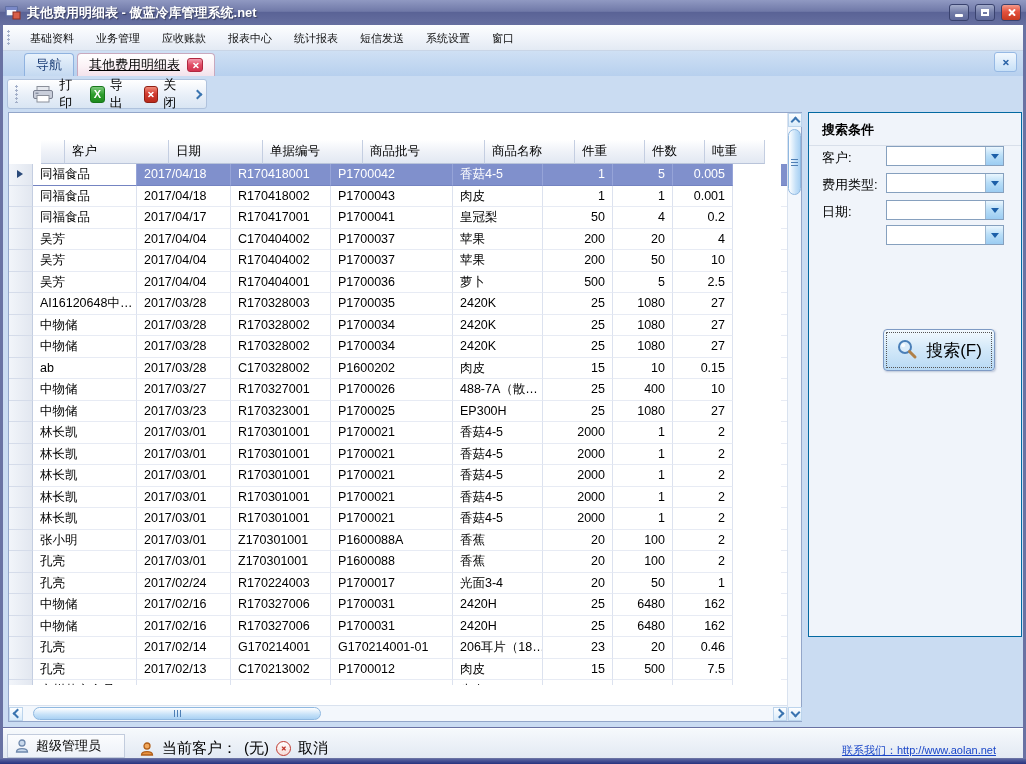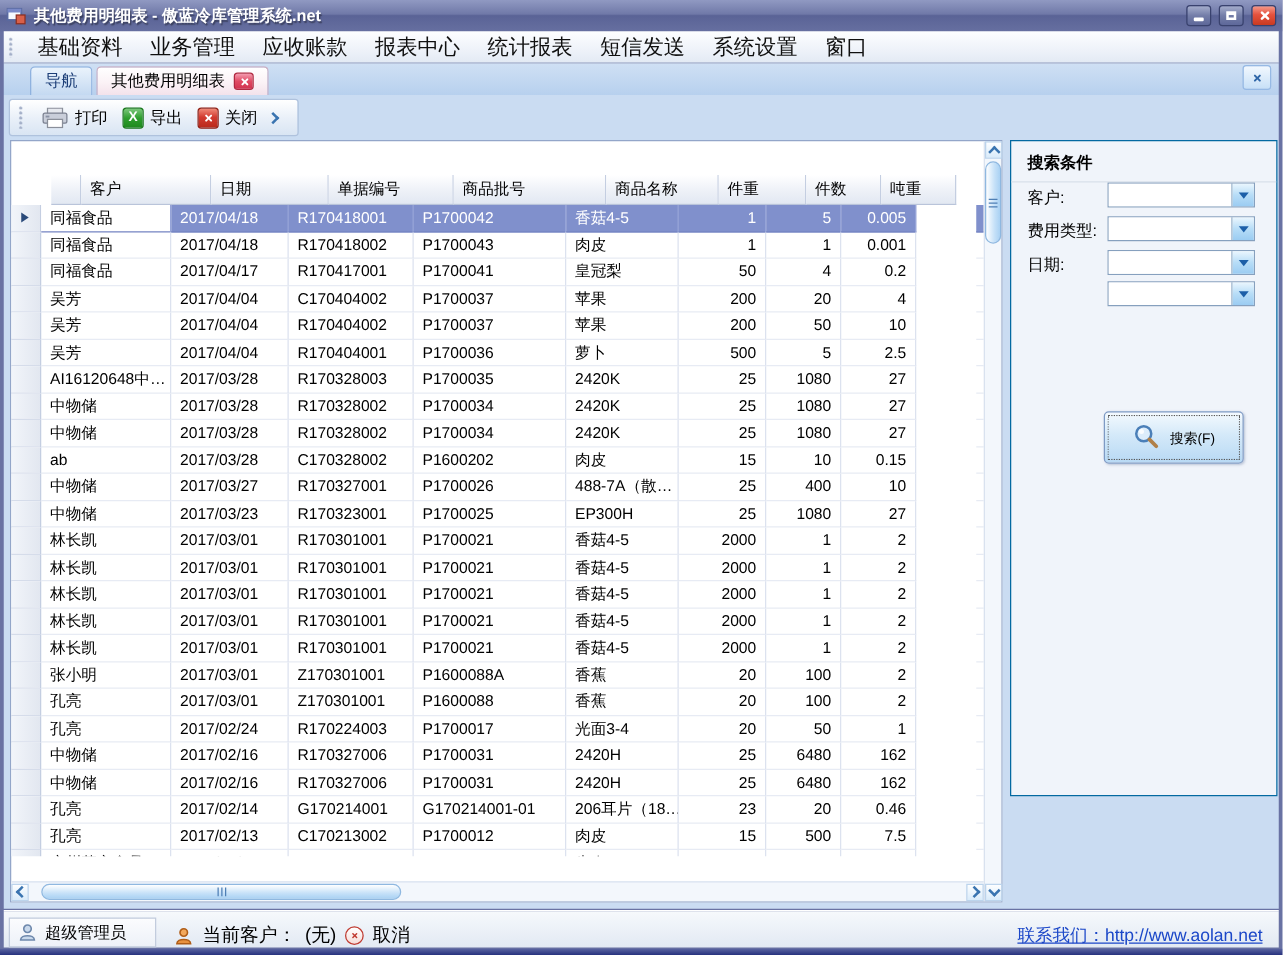--- a/index.html
+++ b/index.html
@@ -24,39 +24,39 @@
   .btn-min,.btn-max{background:linear-gradient(#A5ADCC,#737DA8 50%,#5E689A);}
   .btn-close{background:linear-gradient(#F59A8A,#E4523E 45%,#C93A20);}
   .glyph-min{width:8px;height:3px;background:#fff;margin-top:6px;border-radius:1px;}
   .glyph-max{width:8px;height:7px;border:2px solid #fff;border-top-width:3px;box-sizing:border-box;}
 
   
   .menubar{position:absolute;left:3px;right:3px;top:25px;height:26px;display:flex;align-items:center;
     background:linear-gradient(#FDFEFF,#EEF2F9 60%,#E3EAF4);border-bottom:1px solid #C9D5E6;box-sizing:border-box;}
   .vgrip{width:5px;height:16px;margin:0 7px 0 4px;
     background-image:radial-gradient(circle at 1.5px 1.5px,#A3AFC8 1.1px,transparent 1.4px);background-size:5px 4px;}
-  .menu-item{padding:0 11px;font-size:17px;color:#101010;line-height:26px;cursor:default;}
+  .menu-item{padding:0 11px;font-size:11px;color:#101010;line-height:26px;cursor:default;}
 
   
   .tabstrip{position:absolute;left:3px;right:3px;top:51px;height:25px;display:flex;align-items:flex-end;padding-left:21px;box-sizing:border-box;
     background:linear-gradient(#CFE0F4,#B7D0EE);}
   .tab{height:23px;display:flex;align-items:center;padding:0 11px;font-size:13px;margin-right:3px;box-sizing:border-box;
     border:1px solid #8FB2DF;border-bottom:none;border-radius:4px 4px 0 0;}
   .tab.inactive{background:linear-gradient(#EAF3FC,#C4D9F1);color:#1C3E77;}
-  .tab.active{background:linear-gradient(#FFFFFF,#FBF2F6 55%,#F3E2EB);color:#000;border-color:#C9A9BE;}
+  .tab.active{background:linear-gradient(#FFFFFF,#FBF2F6 55%,#F3E2EB);color:#000;border-color:#C9A9BE;text-decoration:underline;}
   .tab-close-badge{width:16px;height:14px;margin-left:7px;border-radius:3px;color:#fff;display:flex;align-items:center;justify-content:center;
     background:linear-gradient(#F49CB0,#E04A63 50%,#D13350);border:1px solid #B02840;box-sizing:border-box;}
   .strip-close{margin:0 6px 3px auto;align-self:center;width:21px;height:18px;border:1px solid #96B9E4;border-radius:3px;color:#2E66A8;
     background:linear-gradient(#F2F8FE,#C7E0F7);display:flex;align-items:center;justify-content:center;}
 
   
   .workspace{position:absolute;left:3px;right:3px;top:76px;height:651px;background:#CADCF2;}
 
   
-  .toolbar{position:absolute;left:4px;top:3px;width:232px;height:30px;display:flex;align-items:center;padding:0 3px;box-sizing:border-box;
+  .toolbar{position:absolute;left:4px;top:3px;width:200px;height:30px;display:flex;align-items:center;padding:0 3px;box-sizing:border-box;
     background:linear-gradient(#FFFFFF,#E8EFF8 55%,#D9E5F3);border:1px solid #AFC2DD;border-radius:3px;}
   .tool-btn{display:flex;align-items:center;gap:5px;padding:0 6px;height:26px;font-size:13px;color:#000;}
   .icon-box{width:17px;height:17px;border-radius:3px;display:flex;align-items:center;justify-content:center;color:#fff;font-weight:bold;font-size:11px;box-sizing:border-box;}
   .icon-excel{background:linear-gradient(#7BC77B,#2E9E2E 50%,#1E8A1E);border:1px solid #17761A;}
   .icon-closex{background:linear-gradient(#F08A78,#D23B30 45%,#B92A1C);border:1px solid #8F1F14;}
   .tool-chevron{margin-left:3px;display:flex;align-items:center;}
 
   
   .grid-panel{position:absolute;left:5px;top:36px;width:794px;height:610px;background:#fff;border:1px solid #93A6C9;box-sizing:border-box;}
   .group-area{position:absolute;left:0;right:14px;top:0;height:27px;background:#E9EFF8;border-bottom:1px solid #CBD5E7;
@@ -108,31 +108,31 @@
   .search-panel{position:absolute;left:805px;top:36px;width:214px;height:525px;background:#F0F4FA;border:1px solid #0369a1;box-sizing:border-box;}
   .sp-title{font-size:13px;font-weight:bold;color:#000;padding:8px 0 6px 13px;border-bottom:1px solid #D8DFEA;}
   .sp-label{position:absolute;left:13px;font-size:13px;color:#000;}
   .combo{position:absolute;left:77px;width:118px;height:20px;display:flex;background:#fff;border:1px solid #86A0BE;box-sizing:border-box;}
   .combo-input{flex:1;border:none;outline:none;min-width:0;font-size:12px;padding:0 3px;background:#fff;}
   .combo-btn{width:17px;flex:none;border-left:1px solid #9DB6CE;display:flex;align-items:center;justify-content:center;
     background:linear-gradient(#EAF6FE,#B7DDF7 50%,#9BCCF2);}
   .combo-arrow{width:0;height:0;border-left:4px solid transparent;border-right:4px solid transparent;border-top:5px solid #1C5FA8;}
   .search-btn{position:absolute;left:74px;top:216px;width:110px;height:40px;border:1px solid #7E9AC4;border-radius:4px;
     background:linear-gradient(#F4FAFE,#D4E9F9 45%,#B8D9F4);display:flex;align-items:center;justify-content:center;gap:8px;
-    font-size:11px;color:#000;outline:1px dotted #555;outline-offset:-4px;box-shadow:1px 1px 2px rgba(90,110,150,.35);text-align:center;}
+    font-size:17px;color:#000;outline:1px dotted #555;outline-offset:-4px;box-shadow:1px 1px 2px rgba(90,110,150,.35);text-align:center;}
 
   
   .statusbar{position:absolute;left:3px;right:3px;bottom:6px;height:30px;display:flex;align-items:flex-end;
     background:linear-gradient(#F6F9FC,#E2E9F3);border-top:1px solid #FFFFFF;box-sizing:border-box;}
   .sb-user{display:flex;align-items:center;gap:6px;margin-left:4px;padding:0 10px 0 6px;height:24px;min-width:118px;
     border:1px solid #C2CCDD;background:linear-gradient(#FBFCFE,#EDF1F8);font-size:13px;box-sizing:border-box;}
   .sb-sec{display:flex;align-items:center;gap:7px;margin-left:14px;font-size:15px;}
   .cancel-ic{width:15px;height:15px;border-radius:50%;border:1px solid #C03A30;color:#C03A30;box-sizing:border-box;
     background:linear-gradient(#FFFFFF,#F6DCD8);display:flex;align-items:center;justify-content:center;}
-  .sb-link{margin-left:auto;margin-right:13px;font-size:14px;color:#1B47C8;text-decoration:underline;cursor:pointer;}
+  .sb-link{margin-left:auto;margin-right:27px;font-size:11px;color:#1B47C8;text-decoration:underline;cursor:pointer;}
   .bottom-edge{position:absolute;left:0;right:0;bottom:0;height:5px;background:linear-gradient(#5A64A0,#27327E);}
 </style>
 </head>
 <body>
 
 <div>
 
   <div class="titlebar">
     <span style="display:flex;">
       <svg width="16" height="14" viewBox="0 0 16 14">

